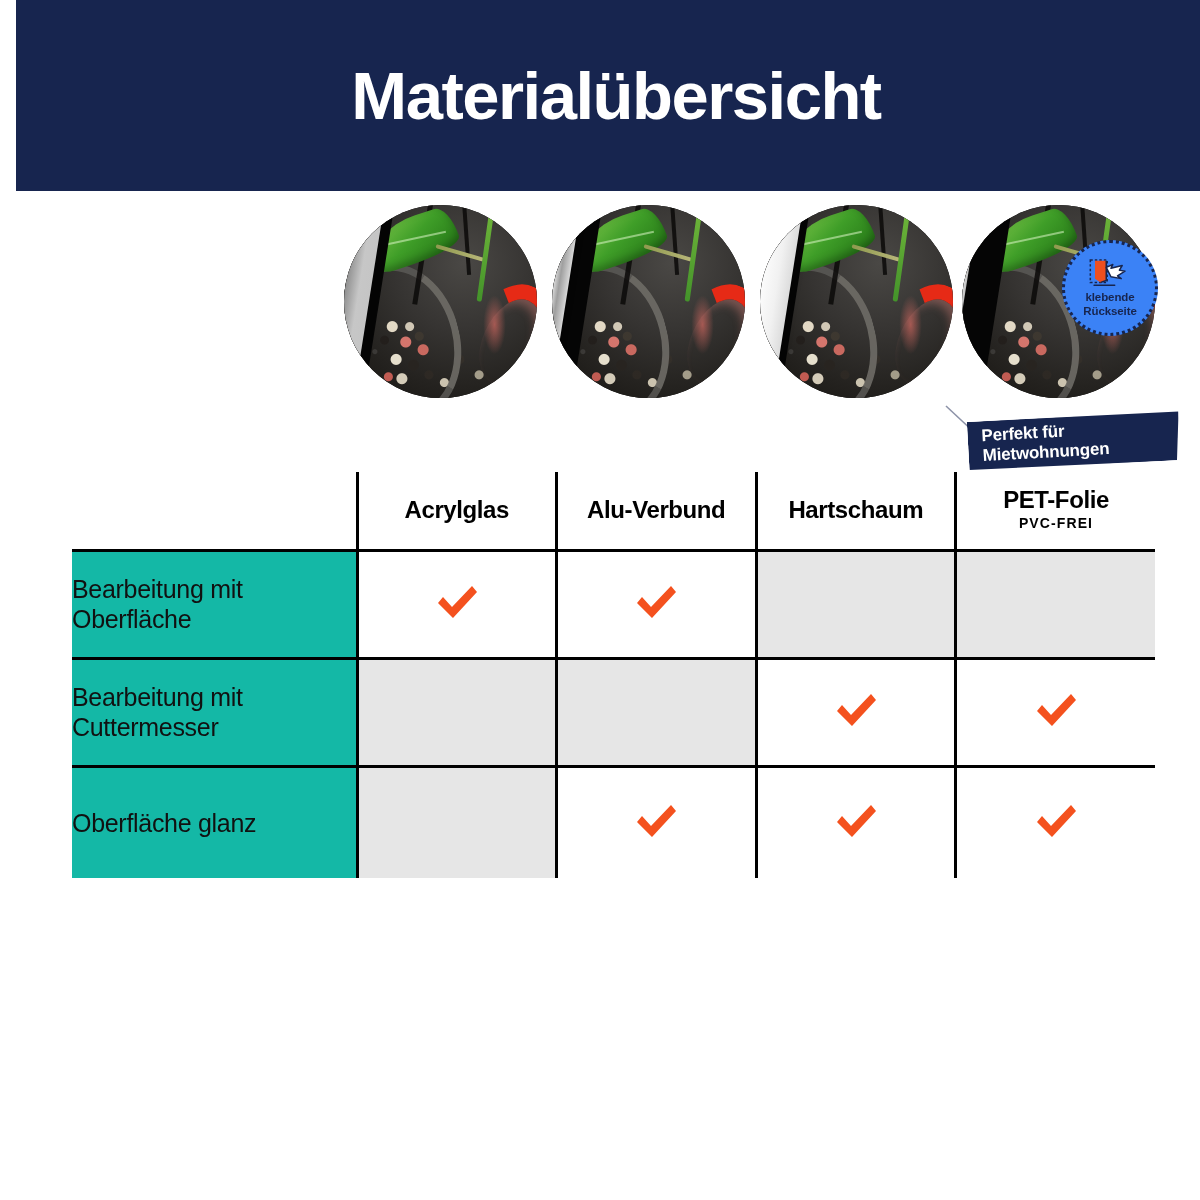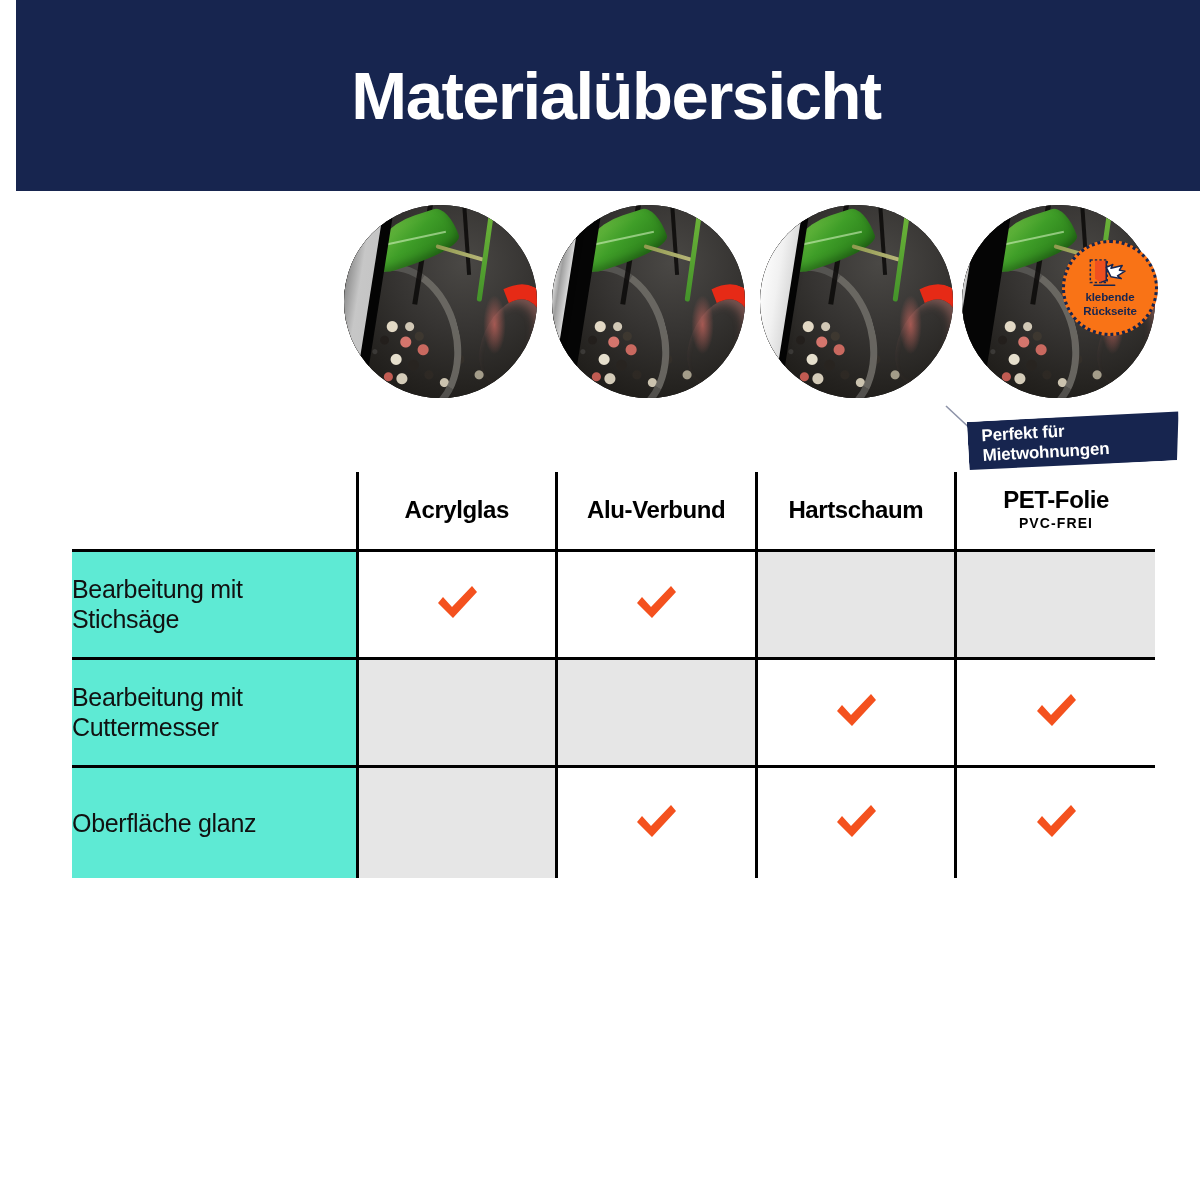--- a/index.html
+++ b/index.html
@@ -199,21 +199,21 @@
     background: #050505;
     transform: rotate(9deg);
   }
 
   
   .badge {
     position: absolute;
     left: 1062px; top: 240px;
     width: 96px; height: 96px;
     border-radius: 50%;
-    background: #f97316;
+    background: #3b82f6;
     border: 3px dotted #17254f;
     display: flex;
     flex-direction: column;
     align-items: center;
     justify-content: center;
     gap: 1px;
     z-index: 6;
   }
   .badge-icon { width: 44px; height: 30px; margin-bottom: 2px; }
   .badge-line {
@@ -300,21 +300,21 @@
     margin-top: 3px;
   }
 
   td.row-label {
     text-align: left;
     padding: 0 10px 0 18px;
     font-size: 25px;
     color: #111111;
     line-height: 1.22;
     letter-spacing: -0.3px;
-    background: #5eead4;
+    background: #14b8a6;
     height: 108px;
   }
   td.cell {
     text-align: center;
     background: #ffffff;
     height: 108px;
   }
   td.cell.off { background: #e6e6e6; }
 
   .check { display: inline-block; width: 46px; height: 40px; }
@@ -431,21 +431,21 @@
           <th class="hdr-mat">
             <div class="hdr-name">PET-Folie</div>
             <div class="hdr-sub">PVC-FREI</div>
           </th>
         </tr>
       </thead>
       <tbody id="matrix-body">
           <tr>
             <td class="row-label">
               <div>Bearbeitung mit</div>
-              <div>Stichsäge</div>
+              <div>Oberfläche</div>
             </td>
             <td class="cell"><svg class="check" viewBox="0 0 46 40">
                 <path d="M4 21 L9 15 L18 25 L38 4 L43 10 L19 36 Z" fill="#f4511e"></path>
               </svg></td>
             <td class="cell"><svg class="check" viewBox="0 0 46 40">
                 <path d="M4 21 L9 15 L18 25 L38 4 L43 10 L19 36 Z" fill="#f4511e"></path>
               </svg></td>
             <td class="cell off"></td>
             <td class="cell off"></td>
           </tr>

